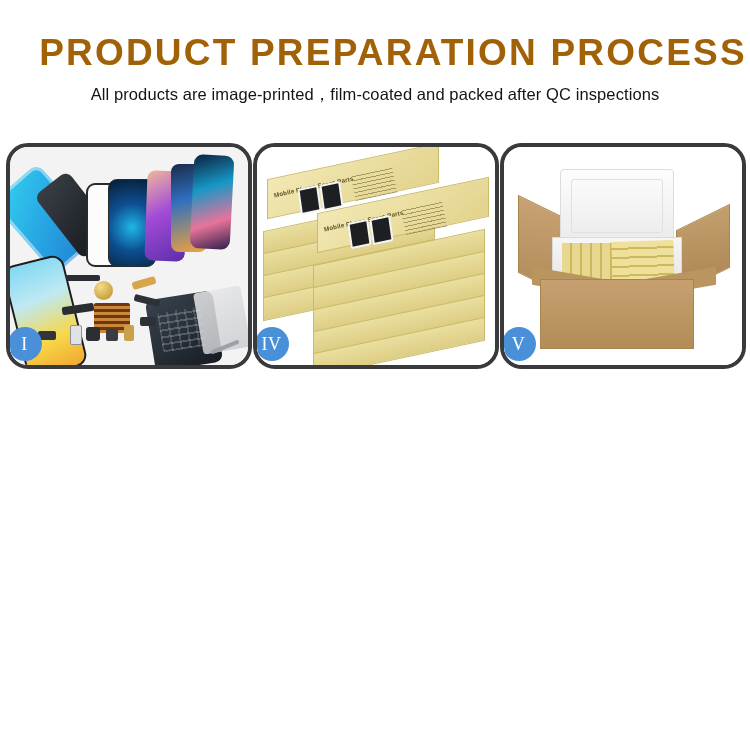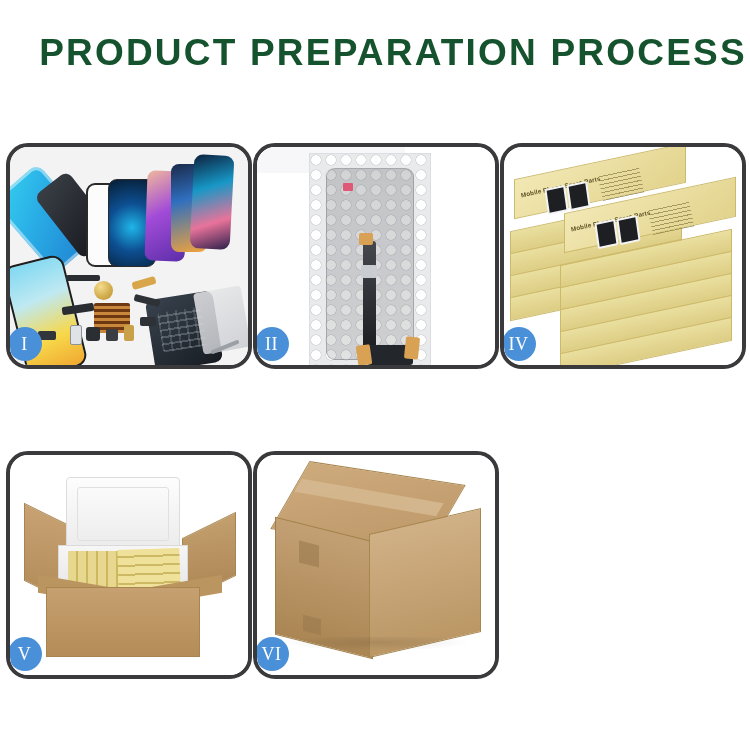--- a/index.html
+++ b/index.html
@@ -16,21 +16,21 @@
   .header{
     width:100%;
     text-align:center;
     padding-top:34px;
     box-sizing:border-box;
   }
   .title{
     font-size:37px;
     font-weight:600;
     letter-spacing:2.2px;
-    color:#14532d;
+    color:#a16207;
     line-height:1.05;
     white-space:nowrap;
     padding-left:36px;
   }
   .subtitle{
     margin-top:11px;
     font-size:16.5px;
     font-weight:400;
     letter-spacing:.1px;
     color:#141414;
@@ -375,20 +375,21 @@
     background:radial-gradient(ellipse at 50% 40%,rgba(0,0,0,.10),transparent 70%);
   }
 </style>
 </head>
 <body>
 
 <div class="page">
 
   <div class="header">
     <div class="title">PRODUCT PREPARATION PROCESS</div>
+    <div class="subtitle">All products are image-printed，film-coated and packed after QC inspections</div>
   </div>
 
   <div class="grid">
 
     <div class="panel">
       <div class="panel-inner p1">
         <div class="scene">
           <div class="ph tealfilm"></div>
           <div class="ph darkglass"></div>
           <div class="ph whiteframe"></div>
@@ -410,37 +411,20 @@
           <div class="smallpart sp4"></div>
           <div class="smallpart sp5"></div>
           <div class="smallpart sp6"></div>
           <div class="tools"></div>
           <div class="screwline"></div>
         </div>
         <div class="badge">I</div>
       </div>
     </div>
 
-    <div class="panel">
-      <div class="panel-inner p2">
-        <div class="bagsheen"></div>
-        <div class="bubblebag">
-          <div class="innerscreen">
-            <div class="pinktab"></div>
-            <div class="flexribbon"></div>
-            <div class="connector"></div>
-            <div class="botchip"></div>
-            <div class="flexpad fp1"></div>
-            <div class="flexpad fp2"></div>
-            <div class="flexpad fp3"></div>
-          </div>
-        </div>
-        <div class="badge">II</div>
-      </div>
-    </div>
 
 
     <div class="panel">
       <div class="panel-inner p4">
         <div class="stack">
           <div class="lay" style="left:6px;top:66px;"></div>
           <div class="lay" style="left:6px;top:88px;"></div>
           <div class="lay" style="left:6px;top:110px;"></div>
           <div class="lay" style="left:6px;top:132px;"></div>
 
@@ -474,27 +458,15 @@
         <div class="foambody"></div>
         <div class="yellowpacks"></div>
         <div class="yellowpacks2"></div>
         <div class="cartonlipL"></div>
         <div class="cartonlipR"></div>
         <div class="cartonfront"></div>
         <div class="badge">V</div>
       </div>
     </div>
 
-    <div class="panel">
-      <div class="panel-inner p6">
-        <div class="ctop"></div>
-        <div class="tape"></div>
-        <div class="cleft"></div>
-        <div class="cright"></div>
-        <div class="tab1"></div>
-        <div class="tab2"></div>
-        <div class="shadowpad"></div>
-        <div class="badge">VI</div>
-      </div>
-    </div>
 
   </div>
 </div>
 
 </body></html>

